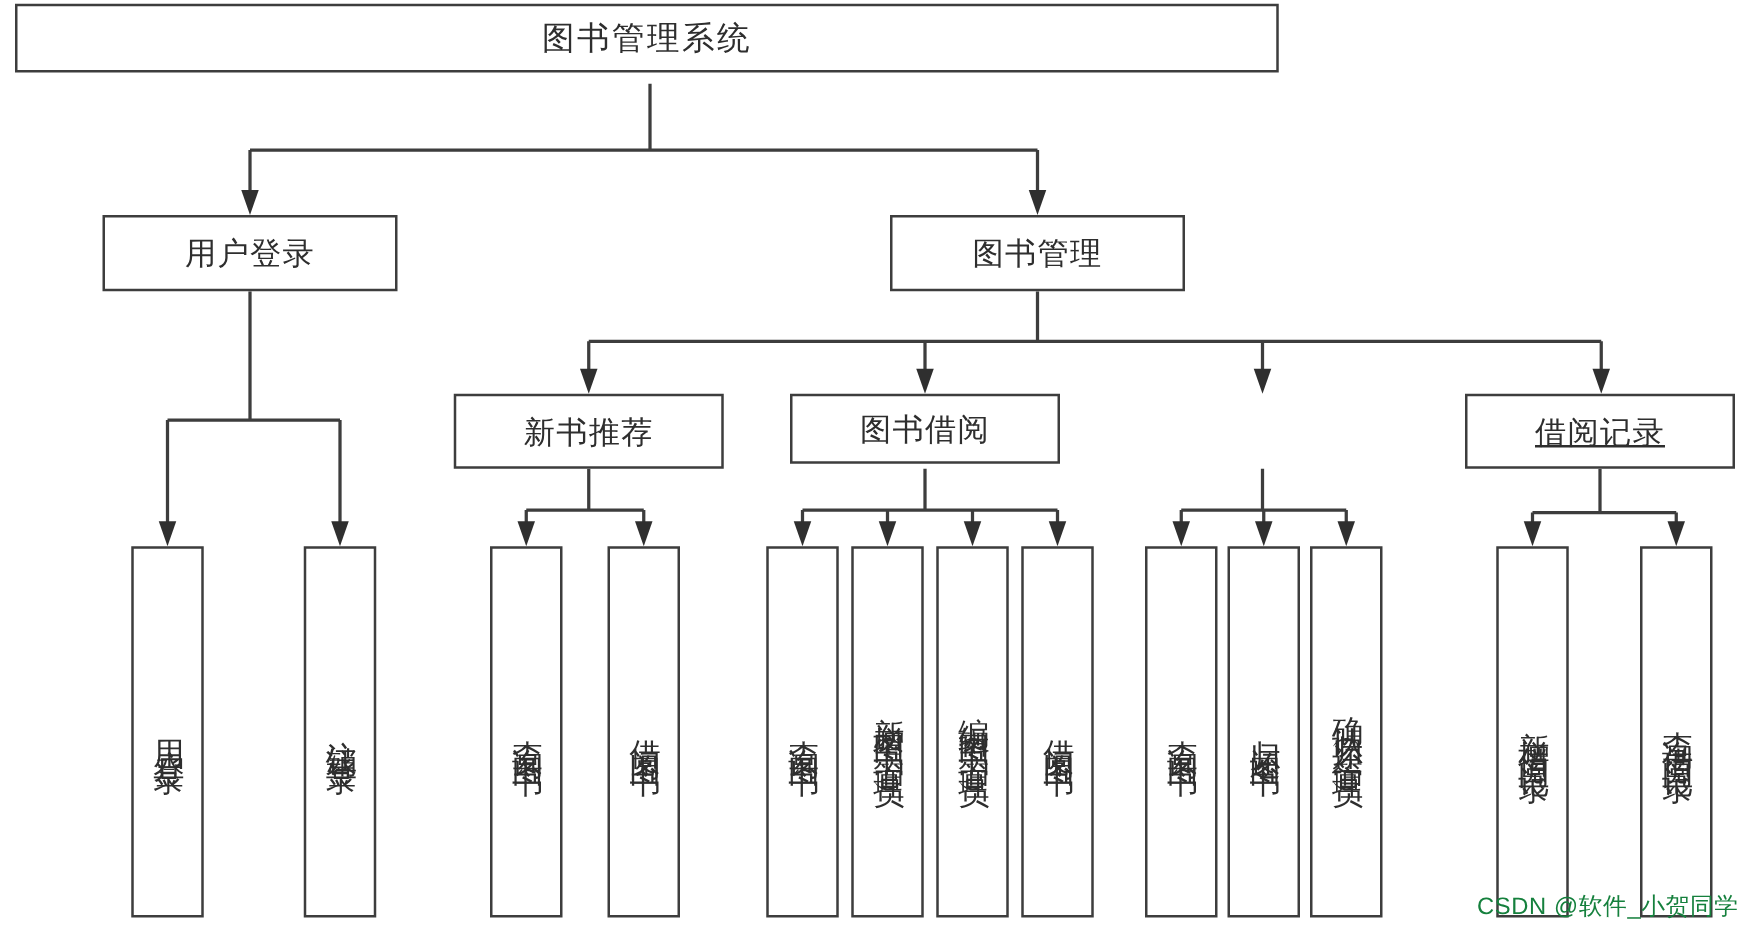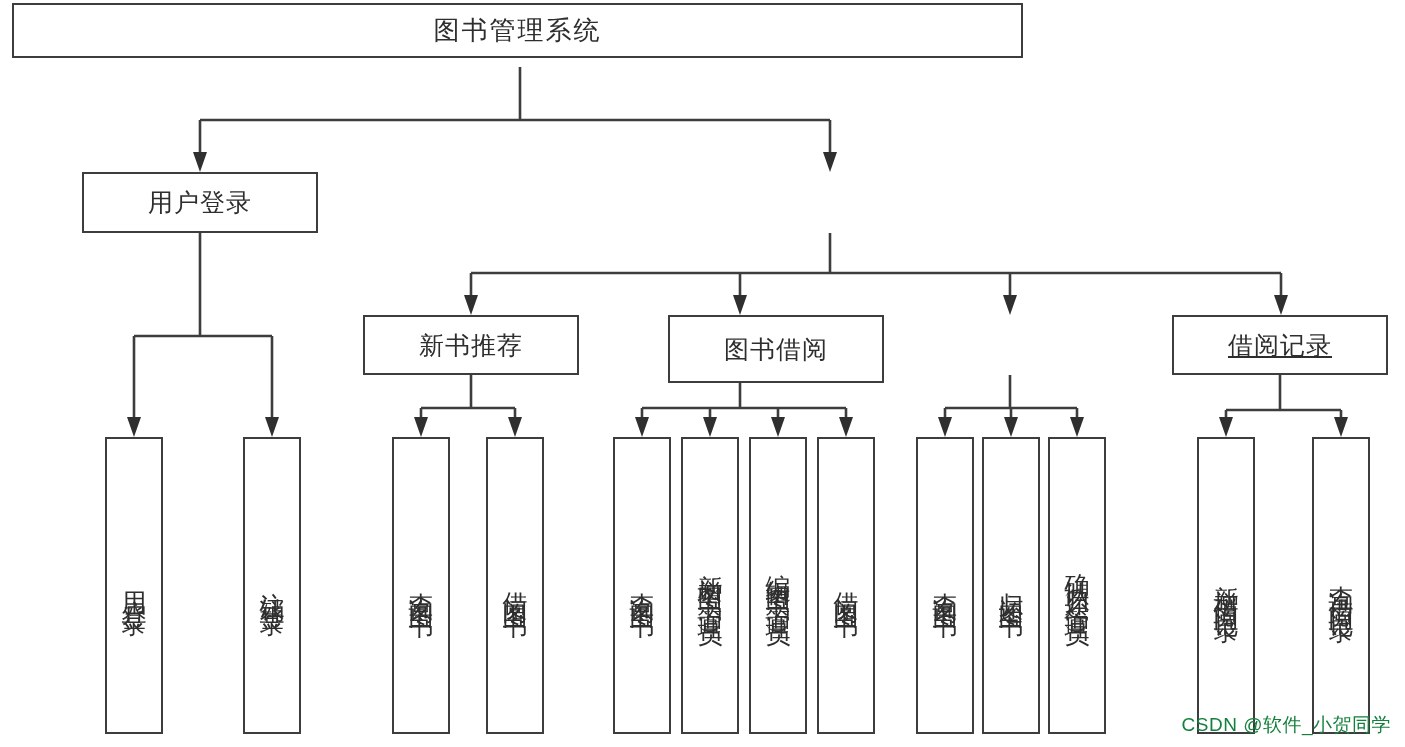--- a/index.html
+++ b/index.html
@@ -79,25 +79,28 @@
     </g>
   </svg>
 
   <div class="box h root" style="left:12px;top:3px;width:1011px;height:55px;">
     <span>图书管理系统</span>
   </div>
 
   <div class="box h" style="left:82px;top:172px;width:236px;height:61px;">
     <span>用户登录</span>
   </div>
+  <div class="box h" style="left:712px;top:172px;width:236px;height:61px;">
+    <span>图书管理</span>
+  </div>
 
   <div class="box h" style="left:363px;top:315px;width:216px;height:60px;">
     <span>新书推荐</span>
   </div>
-  <div class="box h" style="left:632px;top:315px;width:216px;height:68px;margin-left:36px;">
+  <div class="box h" style="left:632px;top:315px;width:216px;height:56px;">
     <span>图书借阅</span>
   </div>
   <div class="box h" style="left:1172px;top:315px;width:216px;height:60px;text-decoration:underline;">
     <span>借阅记录</span>
   </div>
 
   <div class="box v" style="left:105px;">
     <span class="vt">用户登录</span>
   </div>
   <div class="box v" style="left:243px;">

